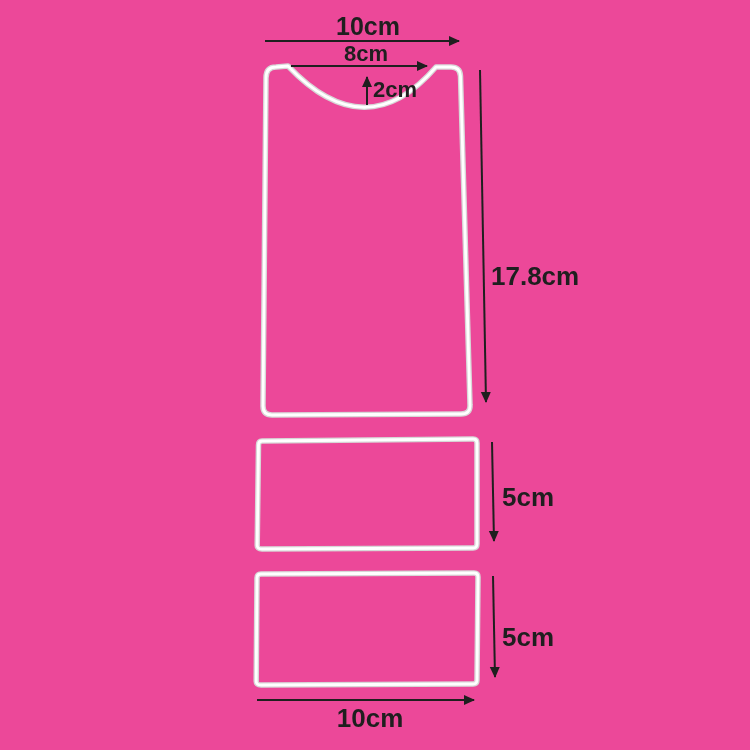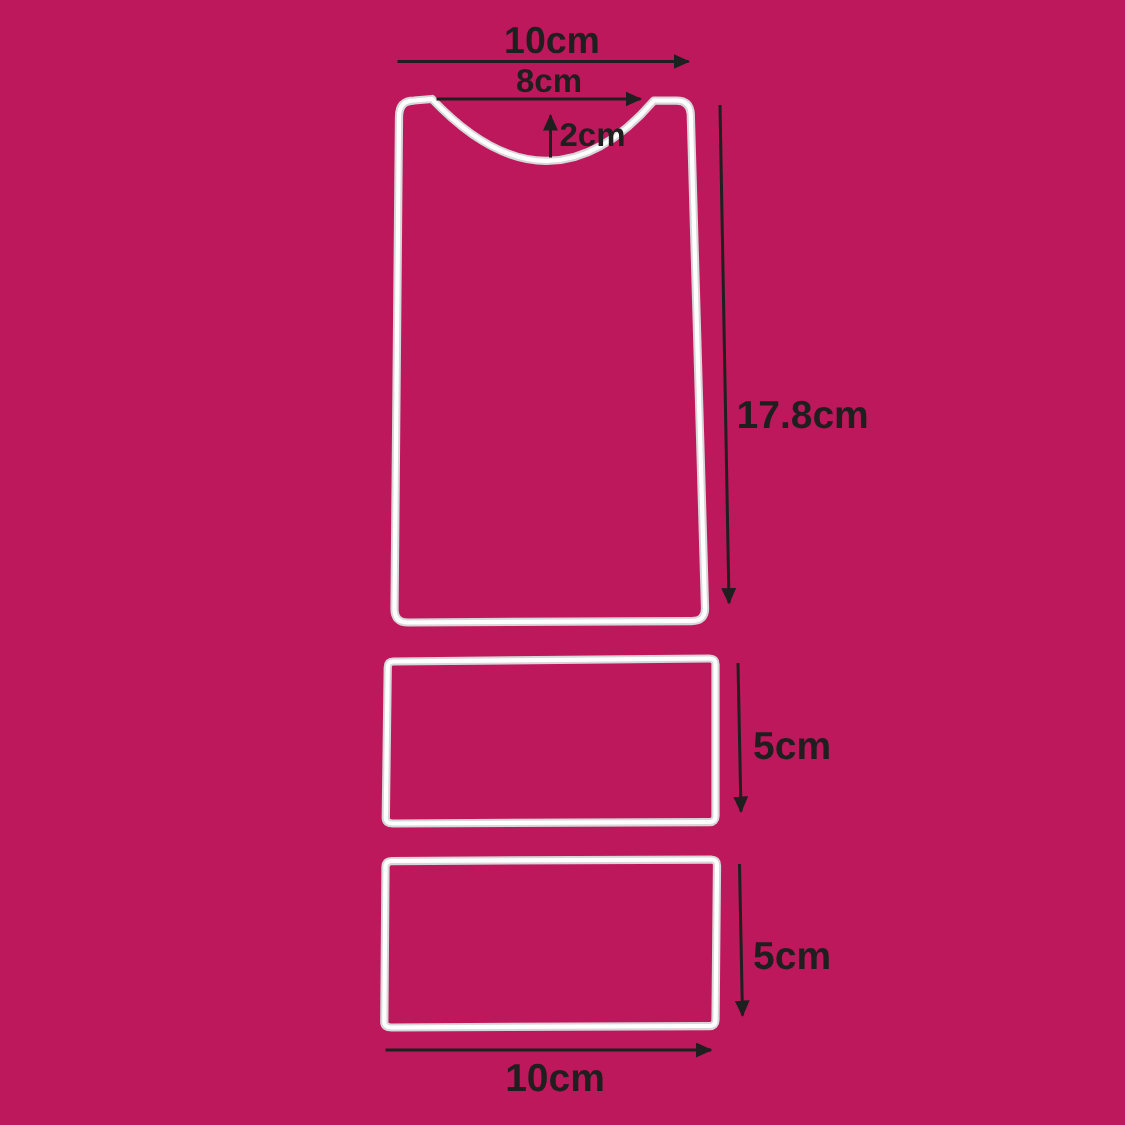--- a/index.html
+++ b/index.html
@@ -4,21 +4,21 @@
 <style>
   html, body {
     margin: 0;
     padding: 0;
     background: #ffffff;
   }
   .canvas {
     position: relative;
     width: 750px;
     height: 750px;
-    background: #be185d;
+    background: #ec4899;
     overflow: hidden;
     font-family: "Liberation Sans", "DejaVu Sans", sans-serif;
   }
   svg { display: block; }
   .dim-line {
     fill: none;
     stroke-width: 2;
     stroke-linecap: butt;
   }
   .wire-outer {

